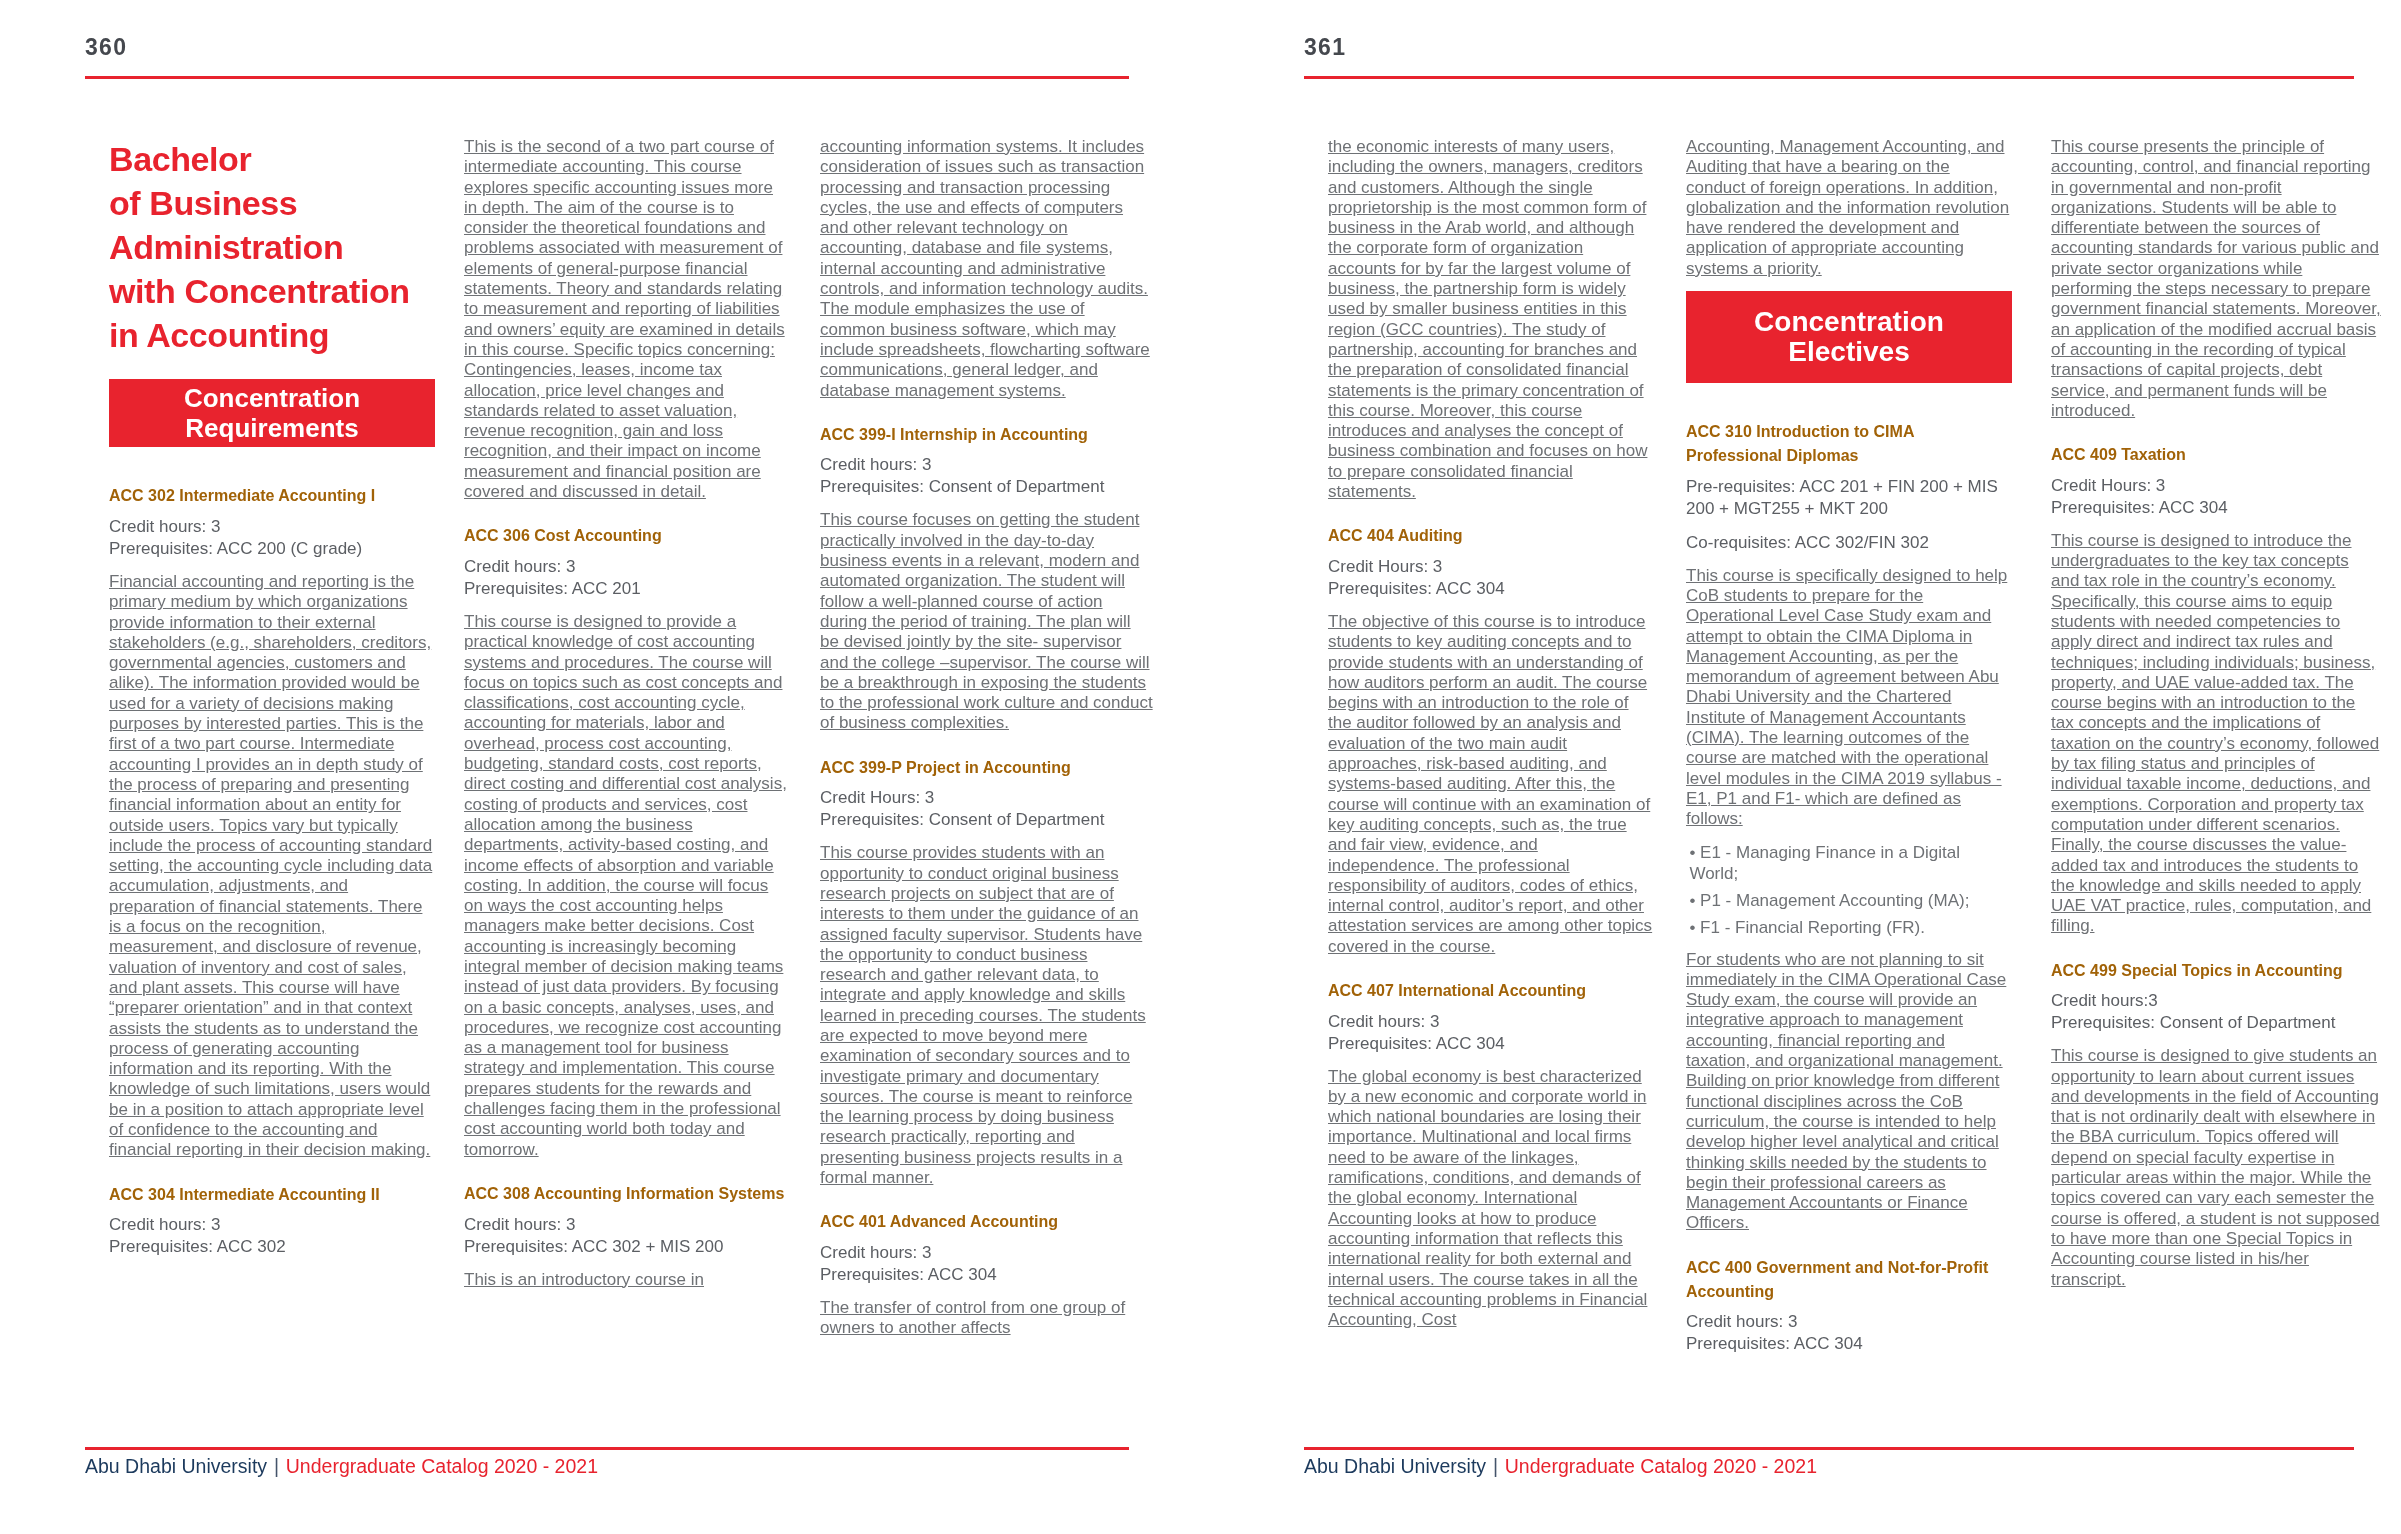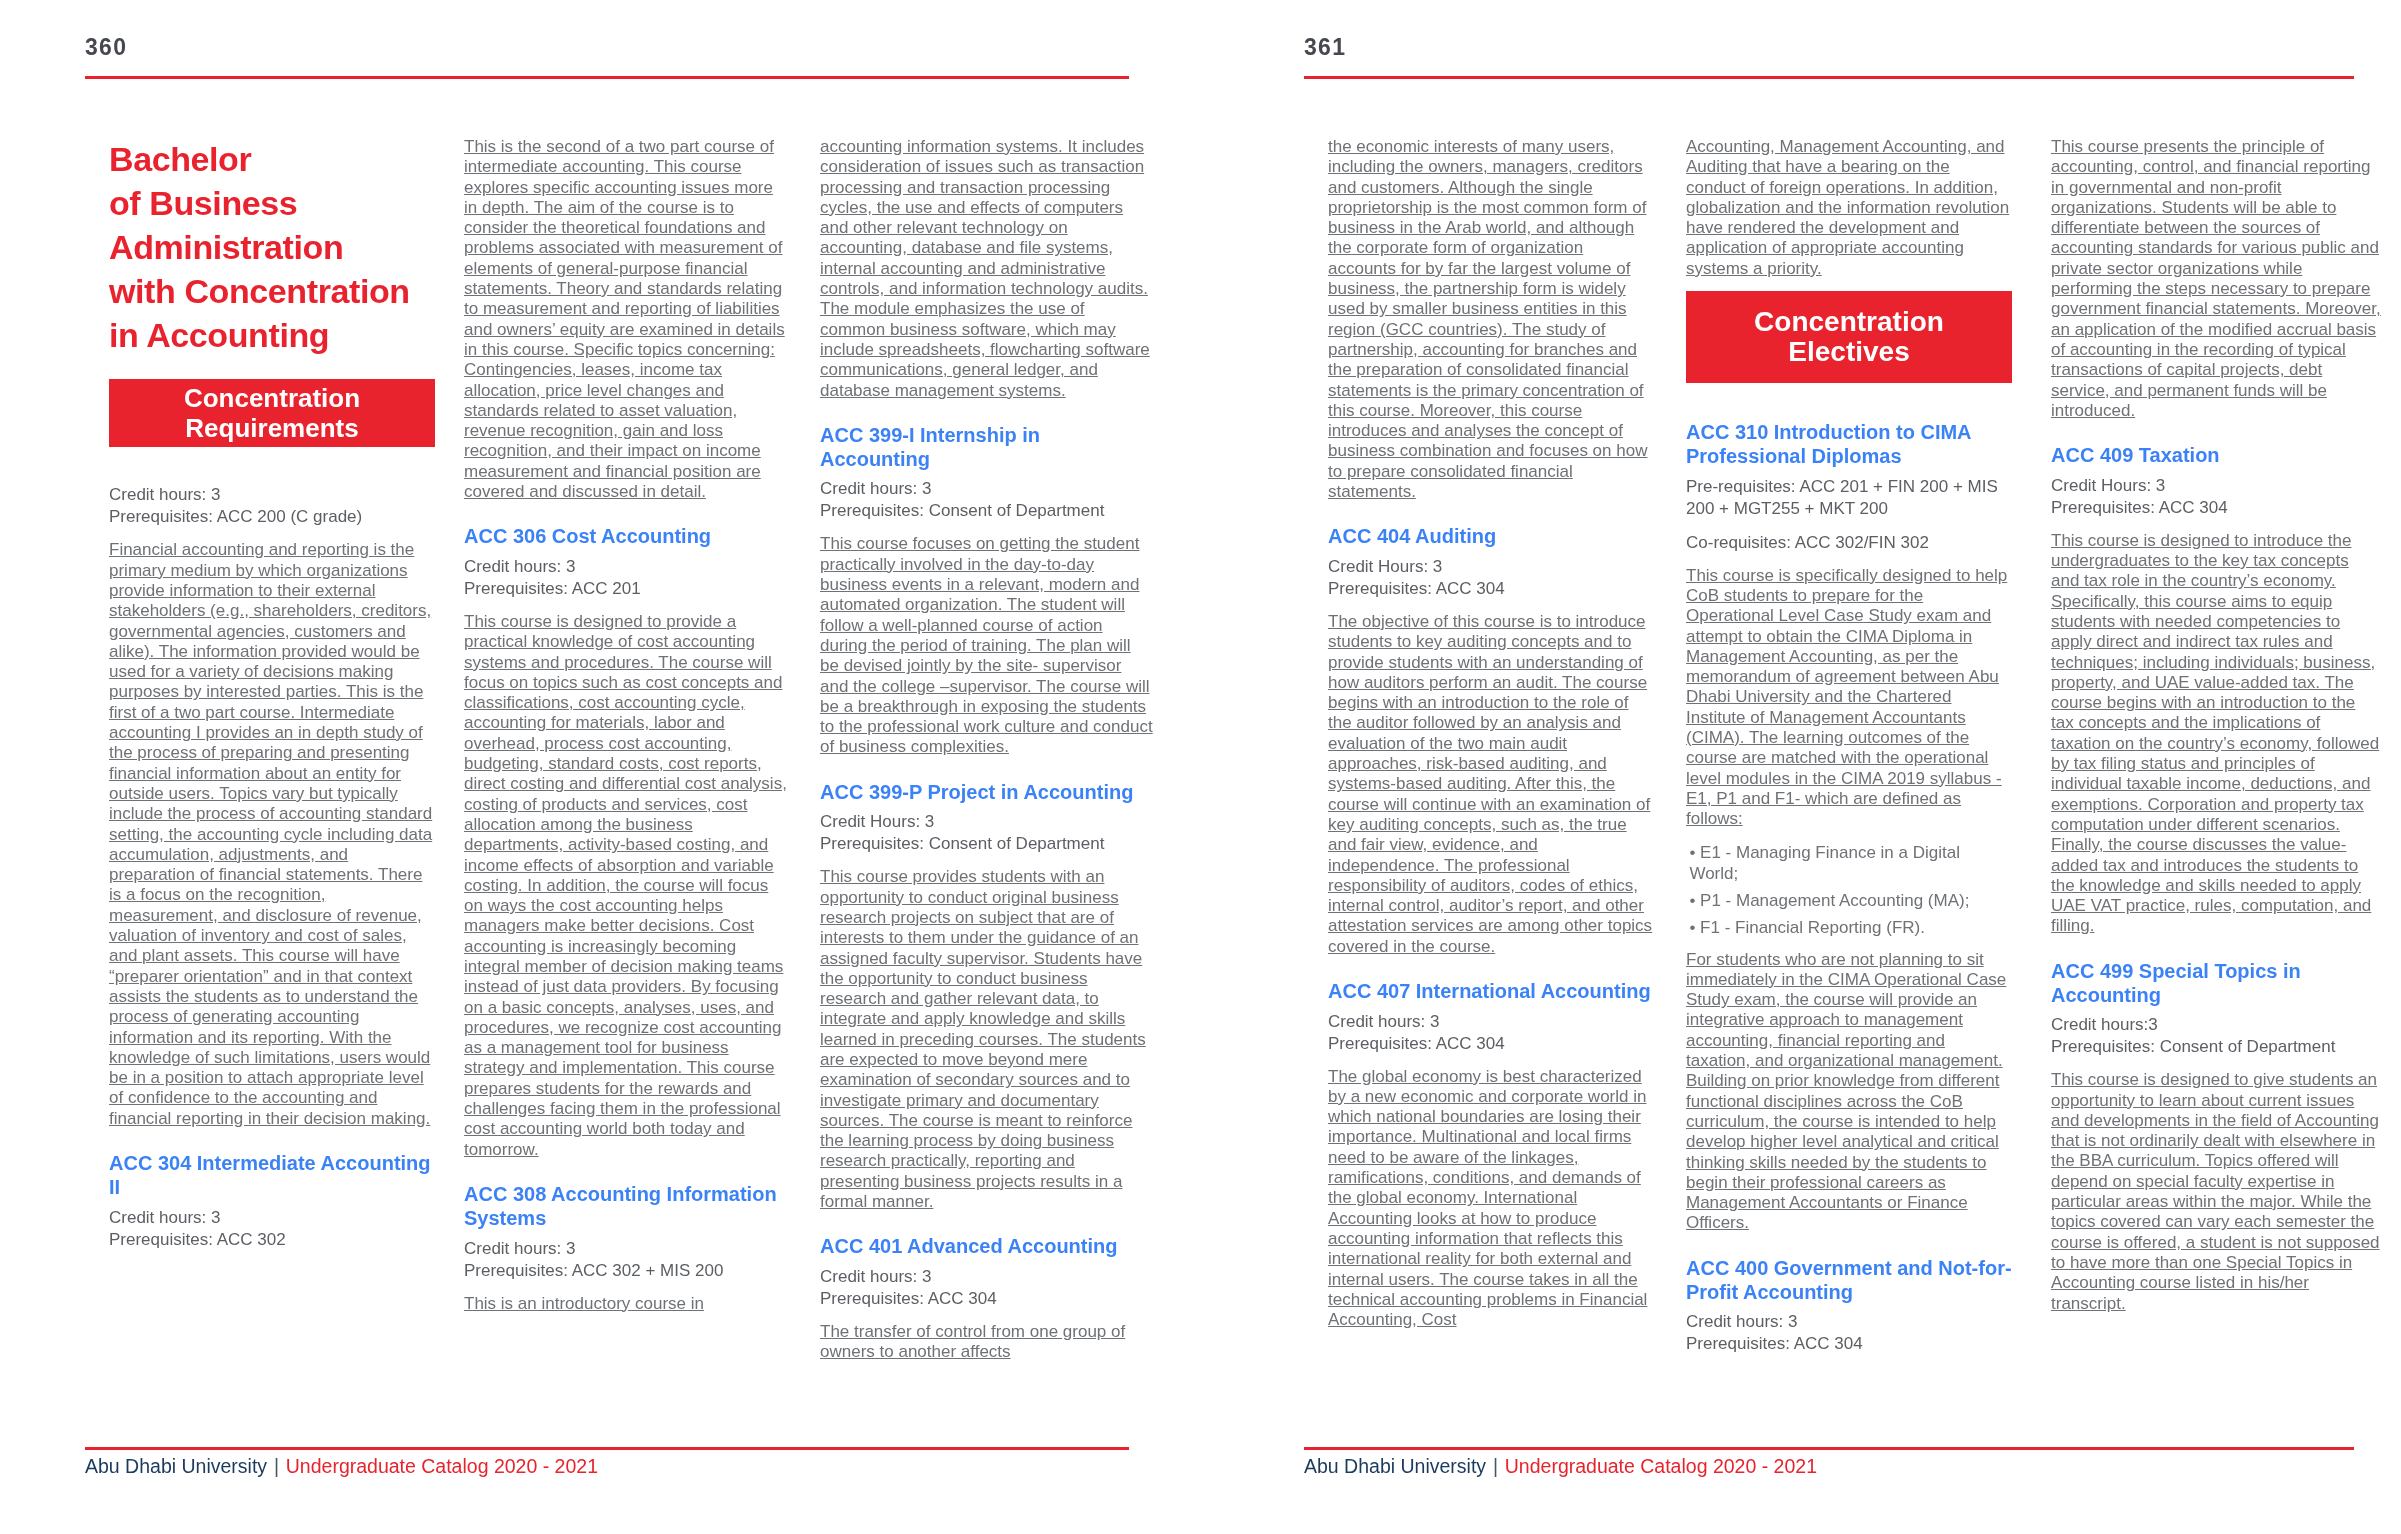--- a/index.html
+++ b/index.html
@@ -21,21 +21,21 @@
   #page-0 .c1{left:440px;width:326px;}
   #page-0 .c2{left:796px;width:333px;}
   #page-1 .c0{left:104px;width:326px;}
   #page-1 .c1{left:462px;width:326px;}
   #page-1 .c2{left:827px;width:330px;}
   .col > :first-child{margin-top:0;}
 
   .degree-title{color:#e8232e;font-size:34px;font-weight:700;line-height:44px;white-space:pre-line;margin:-6.8px 0 22px;letter-spacing:-0.4px;}
   .banner{background:#e8232e;color:#ffffff;font-weight:700;font-size:26px;line-height:30px;text-align:center;padding:4.2px 5.1px;margin:0 0 37px;}
   #page-1 .banner{padding:16px 21px;font-size:28px;}
-  h3.heading{font-size:20px;font-weight:700;color:#3b82f6;line-height:24px;margin:22px 0 7.6px;}
+  h3.heading{font-size:16px;font-weight:700;color:#a16207;line-height:24px;margin:22px 0 7.6px;}
   .meta{font-size:17px;color:#5b5e63;line-height:22px;margin:0 0 12px;}
   .para{font-size:17px;color:#6e7175;line-height:20.3px;margin:0 0 12px;text-decoration:underline;}
   ul.bullets{list-style:none;margin:0 0 12px;padding:0 0 0 3.4px;font-size:17px;color:#6e7175;line-height:21px;}
   ul.bullets li{margin:0 0 6px;}
   ul.bullets li::before{content:"•  ";}
 
   .footer-rule{position:absolute;top:1447px;height:2.5px;background:#e8232e;}
   .footer-text{position:absolute;top:1455px;margin:0;font-size:19.5px;color:#1c3a5d;}
   #page-0 .footer-rule{left:85px;width:1044px;}
   #page-0 .footer-text{left:85px;}
@@ -52,20 +52,21 @@
   <section class="page" id="page-0">
     <div class="page-number">360</div>
     <div class="header-rule"></div>
     <div class="col c0">
         <div class="degree-title">Bachelor
 of Business
 Administration
 with Concentration
 in Accounting</div>
         <div class="banner">Concentration Requirements</div>
+        <h3 class="heading">ACC 302 Intermediate Accounting I</h3>
         <div class="meta">
           <div>Credit hours: 3</div>
           <div>Prerequisites: ACC 200 (C grade)</div>
         </div>
         <div class="para">Financial accounting and reporting is the primary medium by which organizations provide information to their external stakeholders (e.g., shareholders, creditors, governmental agencies, customers and alike).  The information provided would be used for a variety of decisions making purposes by interested parties.   This is the first of a two part course.  Intermediate accounting I provides an in depth study of the process of preparing and presenting financial information about an entity for outside users. Topics vary but typically include the process of accounting standard setting, the accounting cycle including data accumulation, adjustments, and preparation of financial statements. There is a focus on the recognition, measurement, and disclosure of revenue, valuation of inventory and cost of sales, and plant assets. This course will have “preparer orientation” and in that context assists the students as to understand the process of generating accounting information and its reporting.  With the knowledge of such limitations, users would be in a position to attach appropriate level of confidence to the accounting and financial reporting in their decision making.</div>
         <h3 class="heading">ACC 304 Intermediate Accounting II</h3>
         <div class="meta">
           <div>Credit hours: 3</div>
           <div>Prerequisites: ACC 302</div>
         </div>

